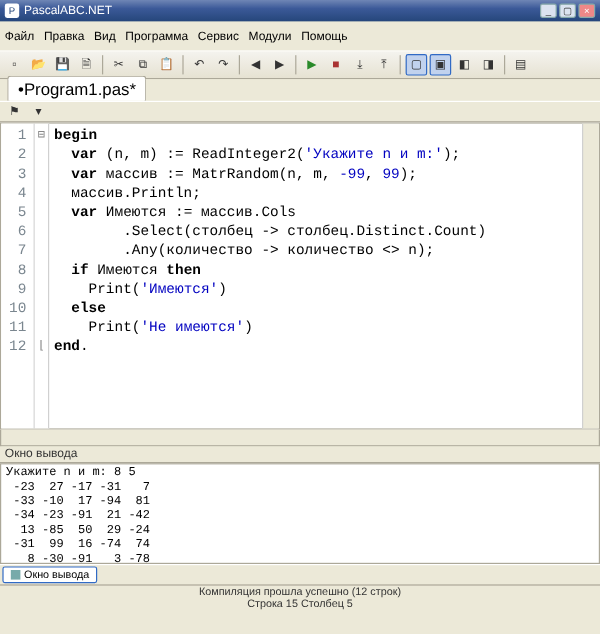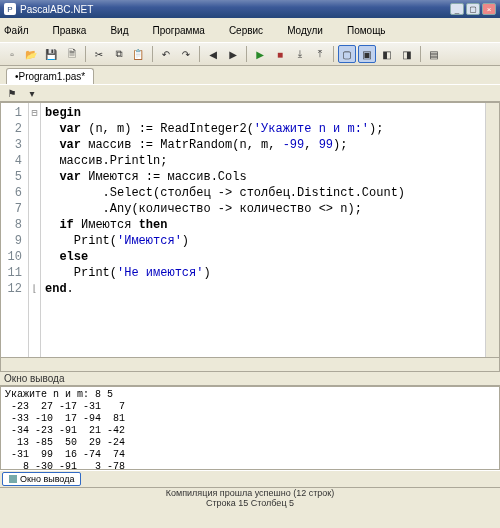--- a/index.html
+++ b/index.html
@@ -3,27 +3,27 @@
 <meta charset="utf-8">
 <style>
   * { box-sizing: border-box; }
   body { margin: 0; font-family: Tahoma, Arial, sans-serif; font-size: 10px; background: #ece9d8; width: 500px; height: 528px; overflow: hidden; }
   .titlebar { height: 18px; background: linear-gradient(#6f86b5,#3b5998 40%,#25467a); color: #fff; display: flex; align-items: center; padding: 0 4px; font-size: 10px; }
   .titlebar .app-icon { width: 12px; height: 12px; background: #fff; border-radius: 2px; margin-right: 4px; display: inline-flex; align-items: center; justify-content: center; font-size: 8px; color: #25467a; }
   .titlebar .title { flex: 1; }
   .win-btns { display: flex; gap: 2px; }
   .win-btns span { width: 14px; height: 12px; background: #dbe3f0; border: 1px solid #8aa; border-radius: 2px; display: inline-flex; align-items: center; justify-content: center; font-size: 8px; color: #333; }
   .win-btns span.close { background: #e88; color: #fff; }
-  .menubar { height: 16px; background: #ece9d8; display: flex; align-items: center; padding: 12px 4px; gap: 24px; font-size: 10px; color: #000; }
+  .menubar { height: 16px; background: #ece9d8; display: flex; align-items: center; padding: 12px 4px; gap: 8px; font-size: 10px; color: #000; }
   .toolbar { height: 24px; background: linear-gradient(#f4f3ee,#e6e2d2); border-top: 1px solid #fff; border-bottom: 1px solid #aca899; display: flex; align-items: center; padding: 0 3px; gap: 2px; }
   .tbtn { width: 18px; height: 18px; border: 1px solid transparent; display: inline-flex; align-items: center; justify-content: center; font-size: 10px; color: #333; border-radius: 2px; }
   .tbtn.sel { border: 1px solid #316ac5; background: #c1d2ee; }
   .tsep { width: 1px; height: 16px; background: #aca899; margin: 0 2px; }
   .tabbar { height: 18px; background: #ece9d8; display: flex; align-items: flex-end; padding-left: 6px; }
-  .tab { padding: 2px 8px; font-size: 10px; background: #fff; border: 1px solid #aca899; border-bottom: none; border-top-left-radius: 3px; border-top-right-radius: 3px; position: relative; }
+  .tab { padding: 2px 8px; font-size: 14px; background: #fff; border: 1px solid #aca899; border-bottom: none; border-top-left-radius: 3px; border-top-right-radius: 3px; position: relative; }
   .namesbar { height: 18px; background: #ece9d8; border-top: 1px solid #fff; border-bottom: 1px solid #aca899; display: flex; align-items: center; padding: 0 3px; gap: 2px; }
   .names-sel { flex: 0 0 260px; height: 14px; background: #fff; border: 1px inset #aca899; font-size: 10px; padding-left: 3px; display: flex; align-items: center; justify-content: space-between; }
   .editor-wrap { display: flex; height: 256px; background: #fff; border: 1px solid #aca899; }
   .gutter { width: 28px; background: #fff; border-right: 1px solid #d0d0d0; font-family: "Courier New", monospace; font-size: 12px; color: #7a868f; text-align: right; padding: 2px 6px 0 0; line-height: 16px; }
   .fold { width: 12px; background: #fff; border-right: 1px solid #d0d0d0; font-family: monospace; font-size: 10px; color: #888; text-align: center; padding-top: 2px; line-height: 16px; }
   .code { flex: 1; font-family: "Courier New", monospace; font-size: 12px; line-height: 16px; padding: 2px 4px; white-space: pre; overflow: hidden; color: #000; }
   .kw { color: #000; font-weight: bold; }
   .str { color: #0000c0; }
   .num { color: #0000c0; }
   .scroll-v { width: 14px; background: #ece9d8; border-left: 1px solid #d0d0d0; }

